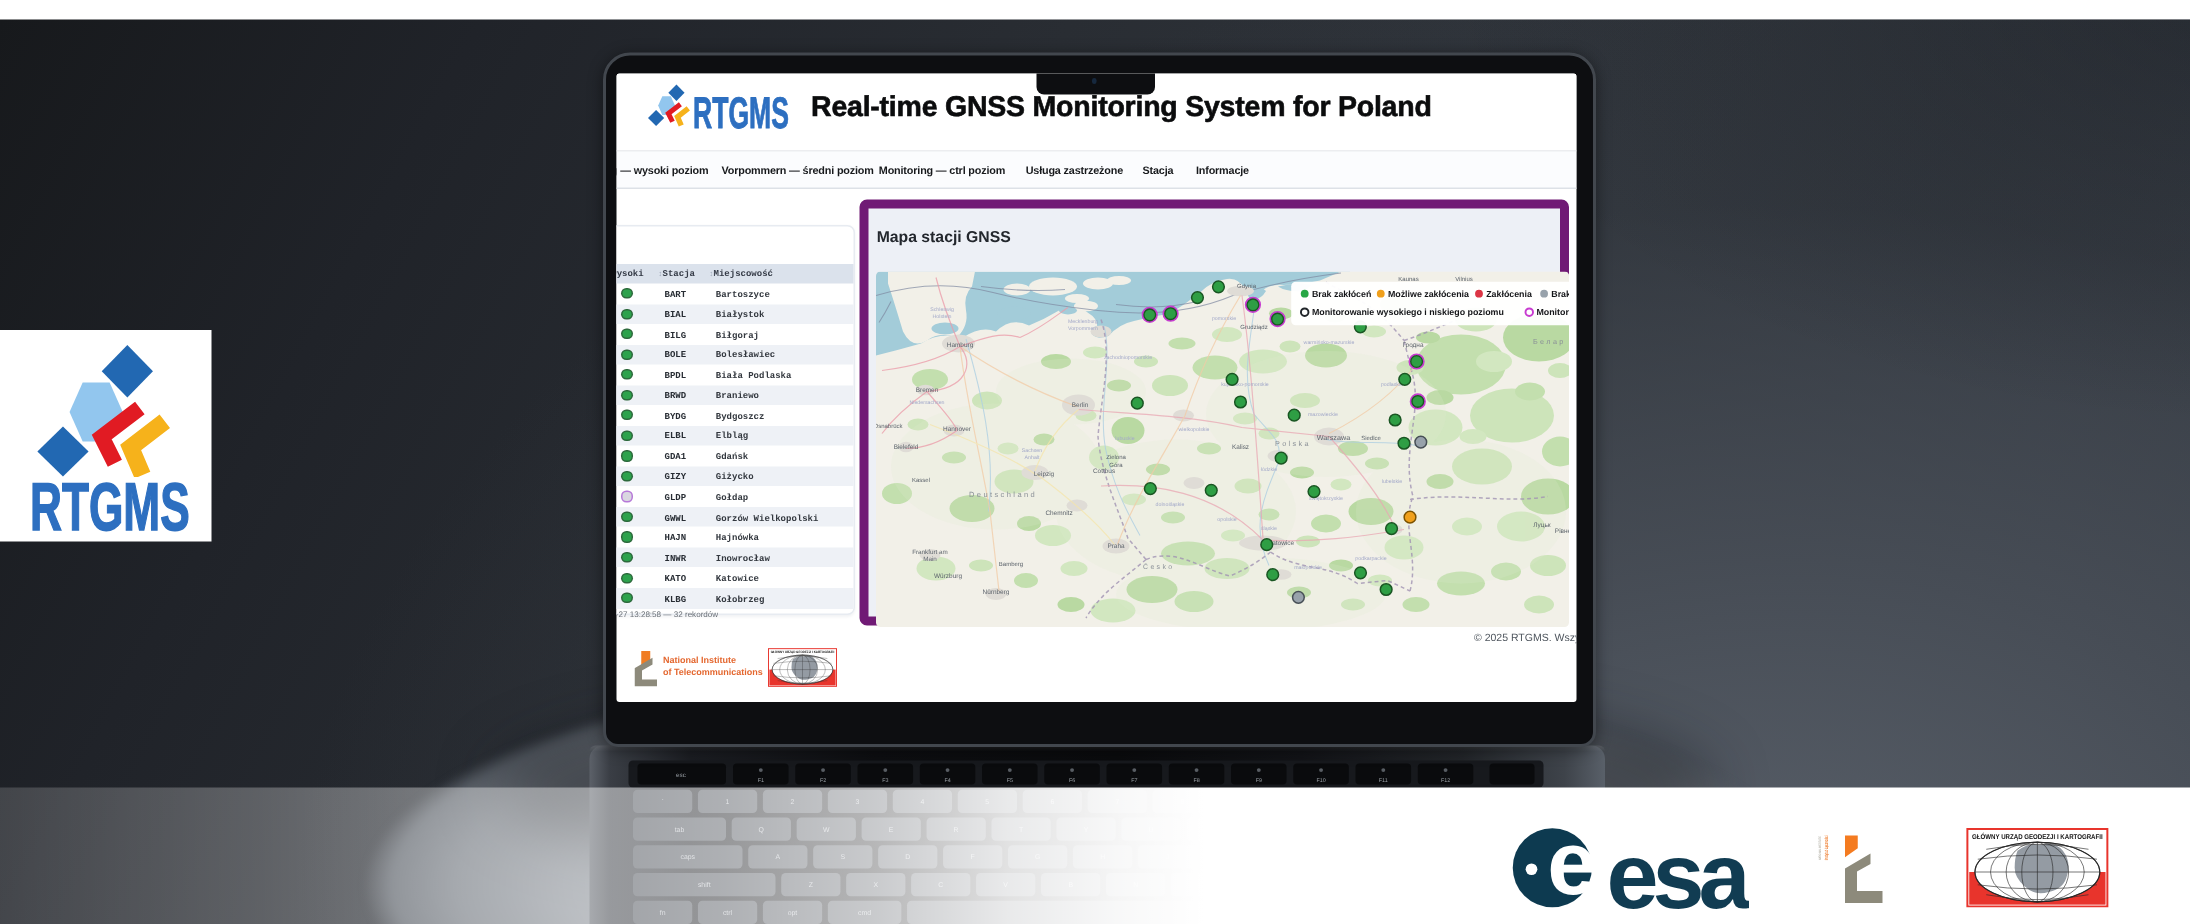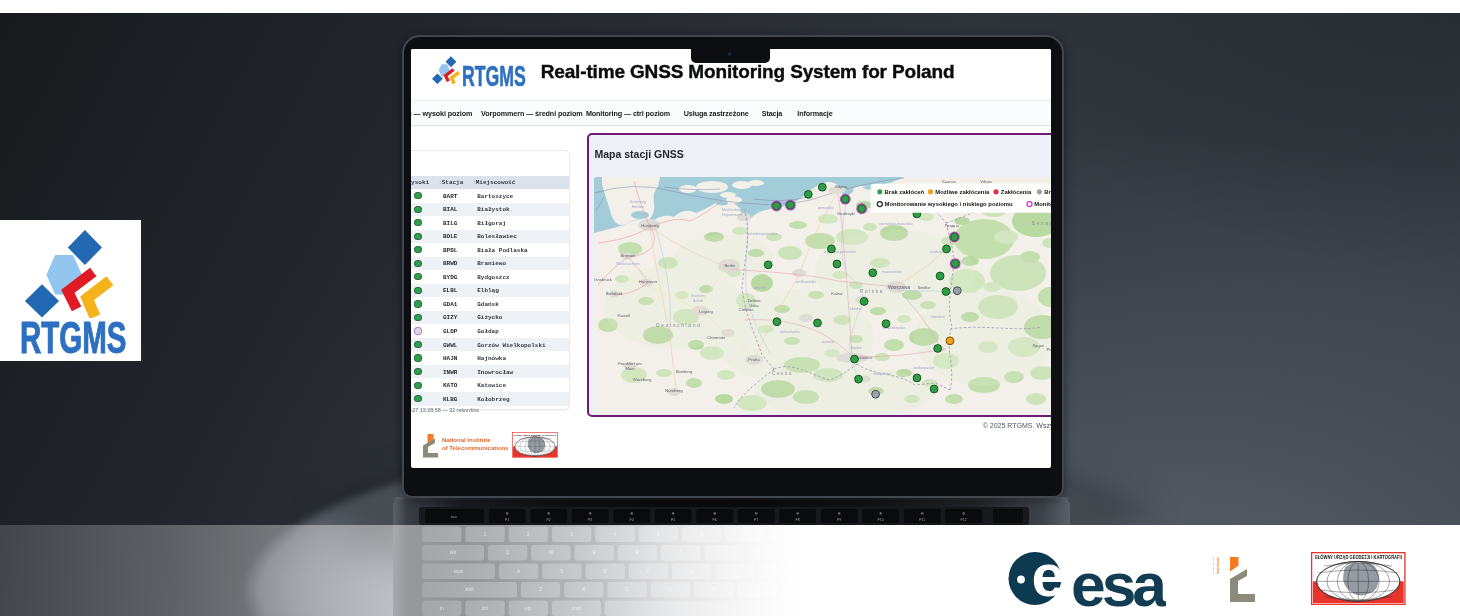--- a/index.html
+++ b/index.html
@@ -30,21 +30,21 @@
 #rtgmsbox{left:0;top:206.5px;width:141px;height:141px;background:#fff;}
 
 .hdr{left:0;top:0;width:640px;height:50.9px;background:#fff}
 .nav{left:0;top:50.9px;width:640px;height:25.8px;background:#fbfcfe;border-top:1px solid #ecedf0;border-bottom:1px solid #dde1e7;box-sizing:border-box}
 .navi{position:absolute;top:7.8px;font-size:7.2px;font-weight:bold;color:#17191c;white-space:nowrap;letter-spacing:-0.1px}
 .tcard{position:absolute;left:-90px;top:100.8px;width:249.5px;height:259.8px;background:#fff;border:1px solid #e7ebf1;border-radius:5px;box-shadow:0 1px 2px rgba(20,30,60,0.06);box-sizing:border-box}
 .thead{position:absolute;left:0;top:25.3px;width:100%;height:12.6px;background:#dbe2ec}
 .trow{position:absolute;left:0;width:100%;height:13.53px}
 .mono{font-family:"Liberation Mono",monospace}
 .dot{position:absolute;width:5.2px;height:5.2px;border-radius:50%}
-.mcard{position:absolute;left:176px;top:84px;width:473px;height:283.8px;background:#edf0f6;border:2px solid #701a75;border-radius:5px;box-sizing:border-box}
+.mcard{position:absolute;left:162px;top:84px;width:473px;height:283.8px;background:#edf0f6;border:6px solid #701a75;border-radius:5px;box-sizing:border-box}
 .mapbox{position:absolute;left:5.8px;top:41.3px;width:462px;height:237px;border-radius:3px;overflow:hidden}
 .cpy{position:absolute;left:572px;top:372.5px;font-size:7px;color:#4f565e;white-space:nowrap}
 </style></head><body>
 <div id="stage">
     <div id="ped" class="abs"></div>
     <div id="lapsh" class="abs"></div>
     <div id="deck" class="abs"></div>
     <svg class="abs" style="left:393px;top:484px" width="677" height="132" viewBox="0 0 677 132">
       <g font-family="Liberation Sans" fill="#9aa0a6">
         <rect x="26.0" y="10.0" width="610.0" height="18.0" rx="3" fill="#17191d"></rect>

